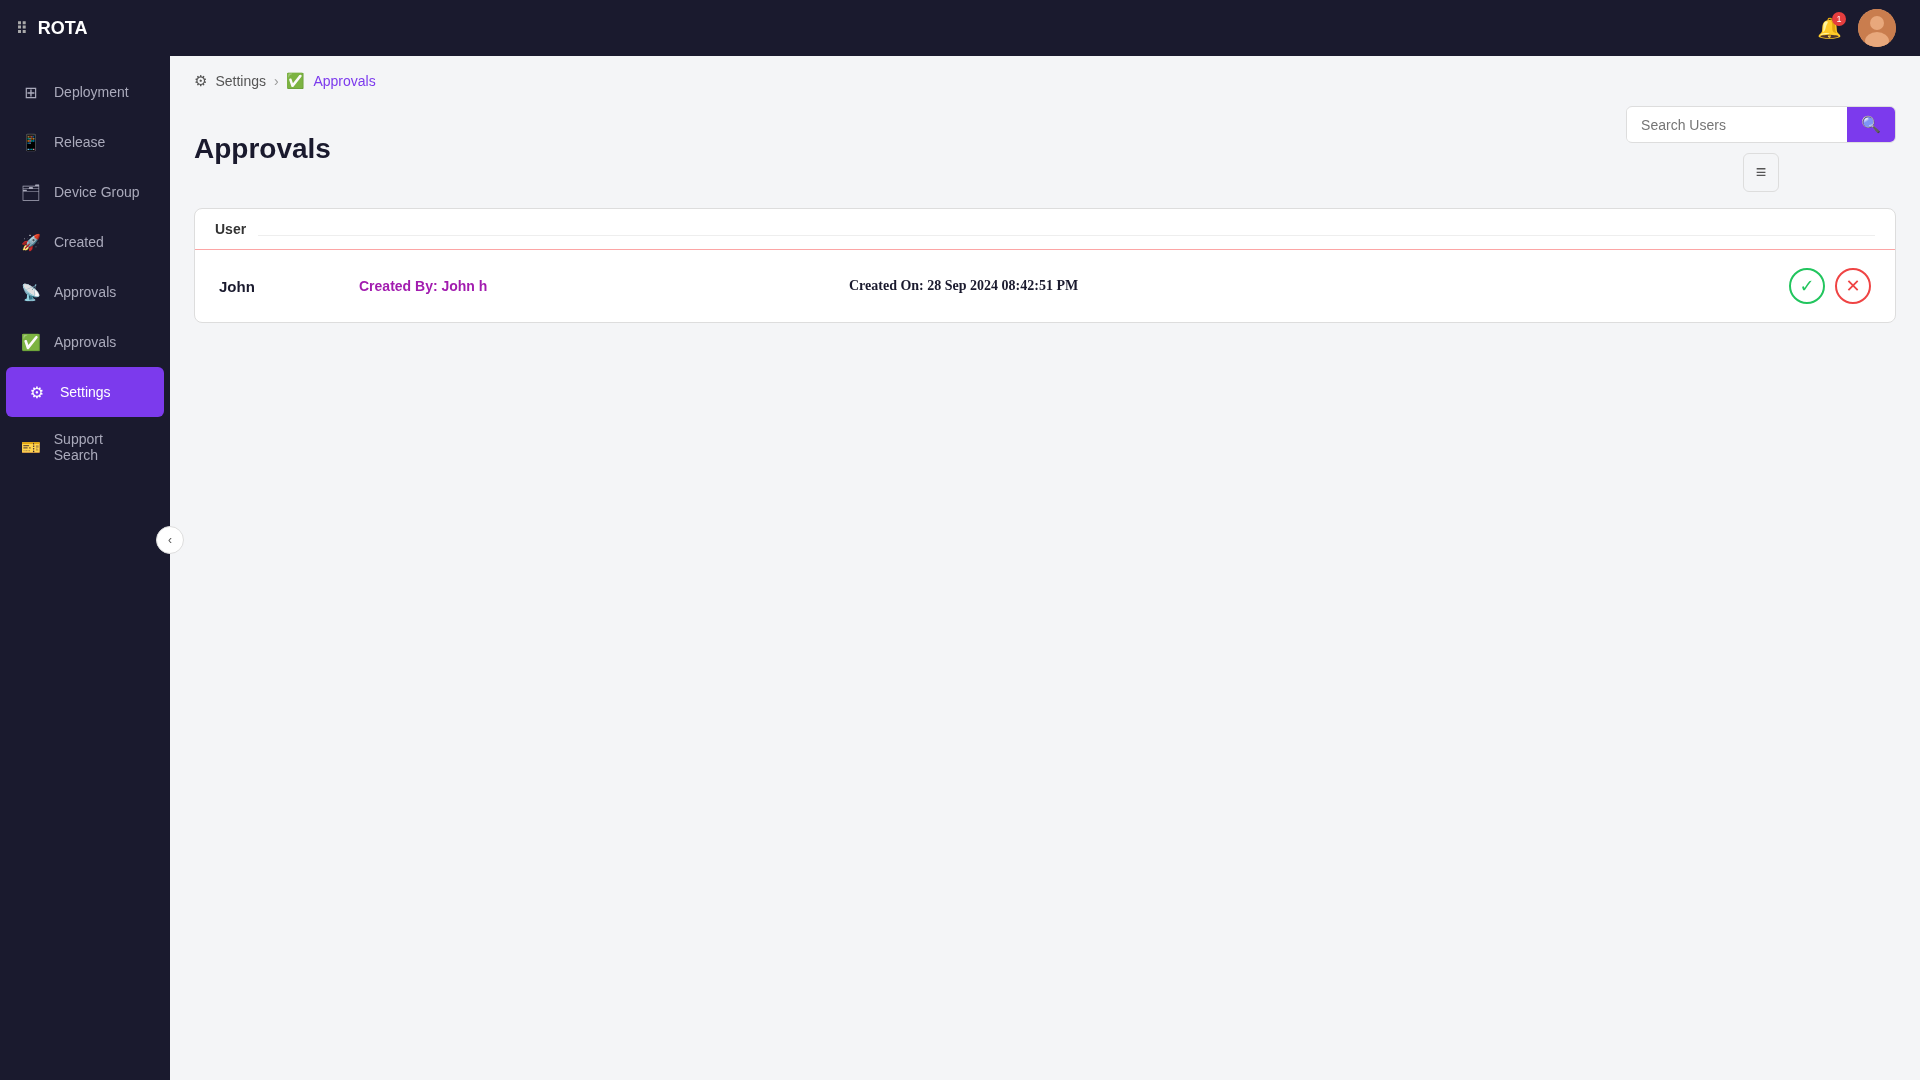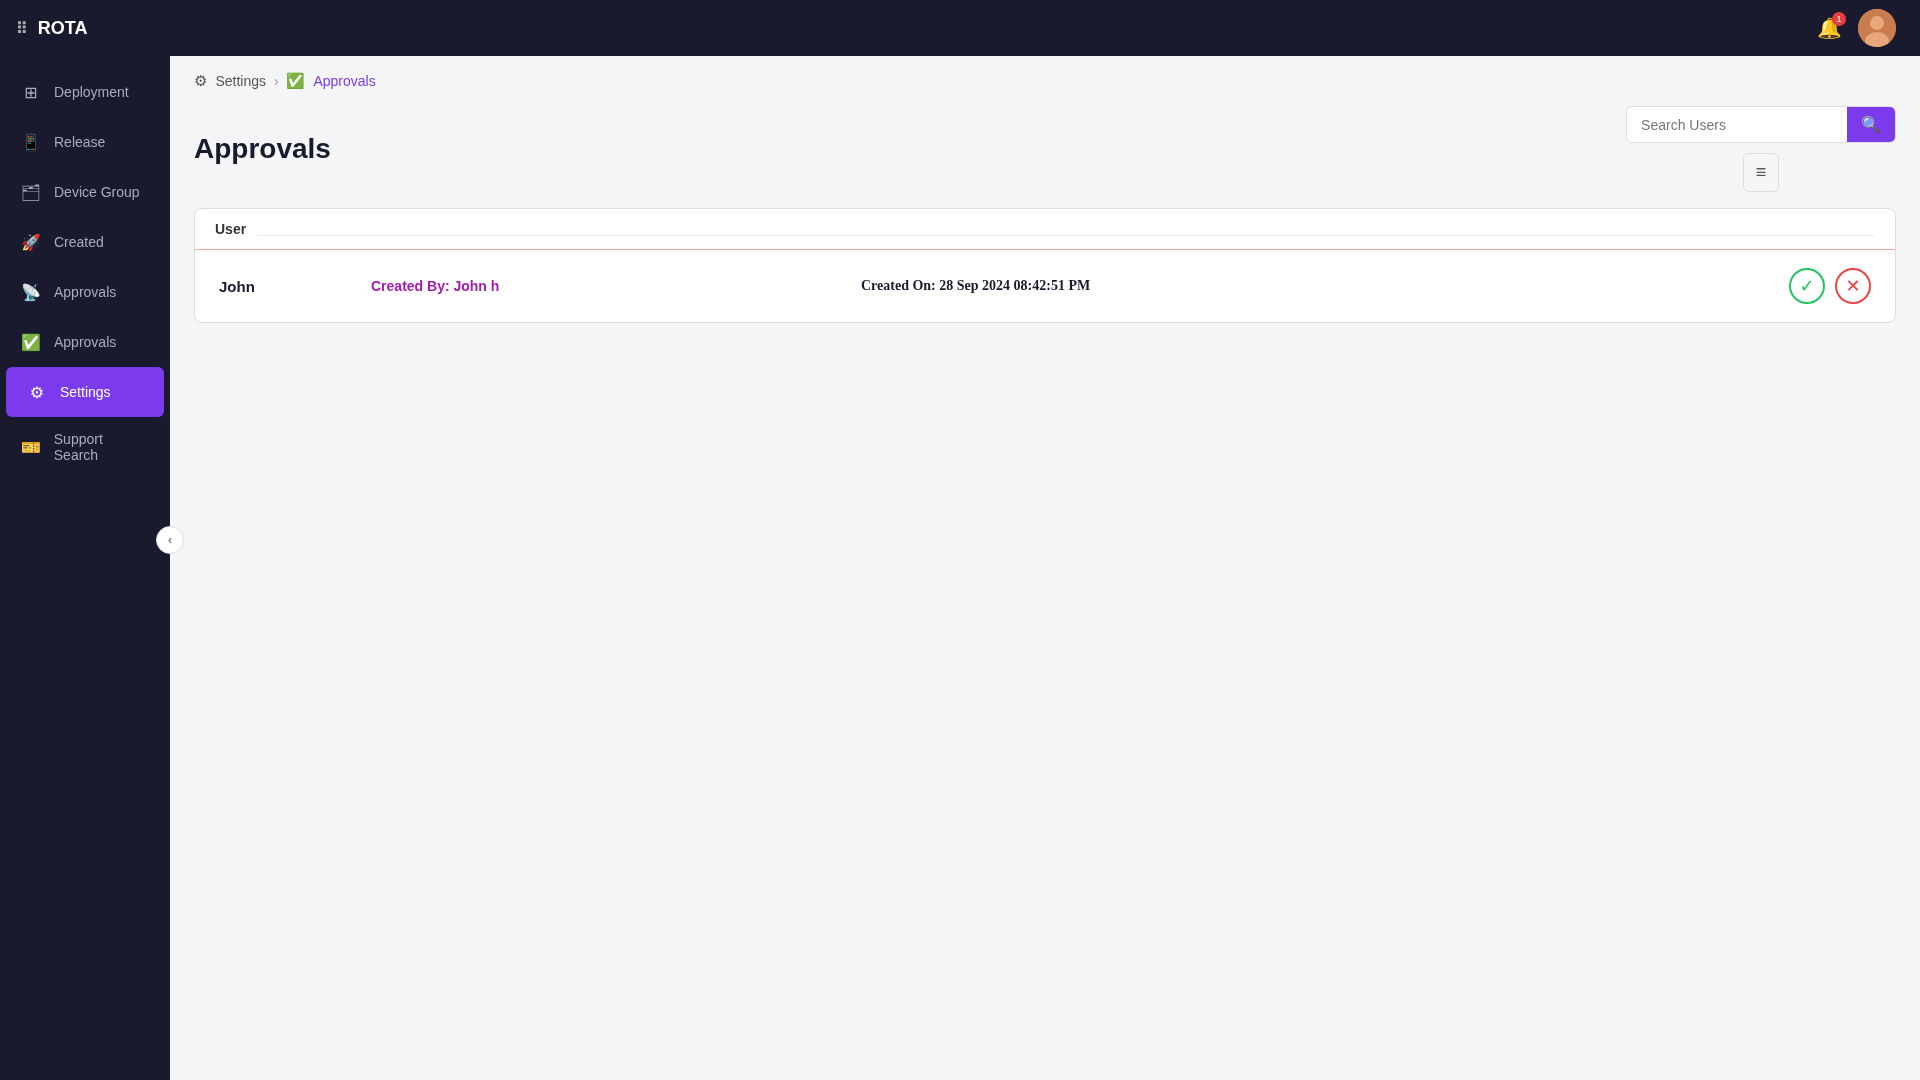--- a/index.html
+++ b/index.html
@@ -214,21 +214,21 @@
     .section-divider {
       flex: 1;
       height: 1px;
       background: #eee;
       margin-bottom: 0;
     }
     .approval-row {
       display: flex;
       align-items: center;
       padding: 18px 24px;
-      gap: 52px;
+      gap: 40px;
     }
     .approval-user {
       font-size: 15px;
       font-weight: 600;
       color: #1a1a2e;
       min-width: 100px;
     }
     .approval-created-by {
       font-size: 14px;
       color: #888;

